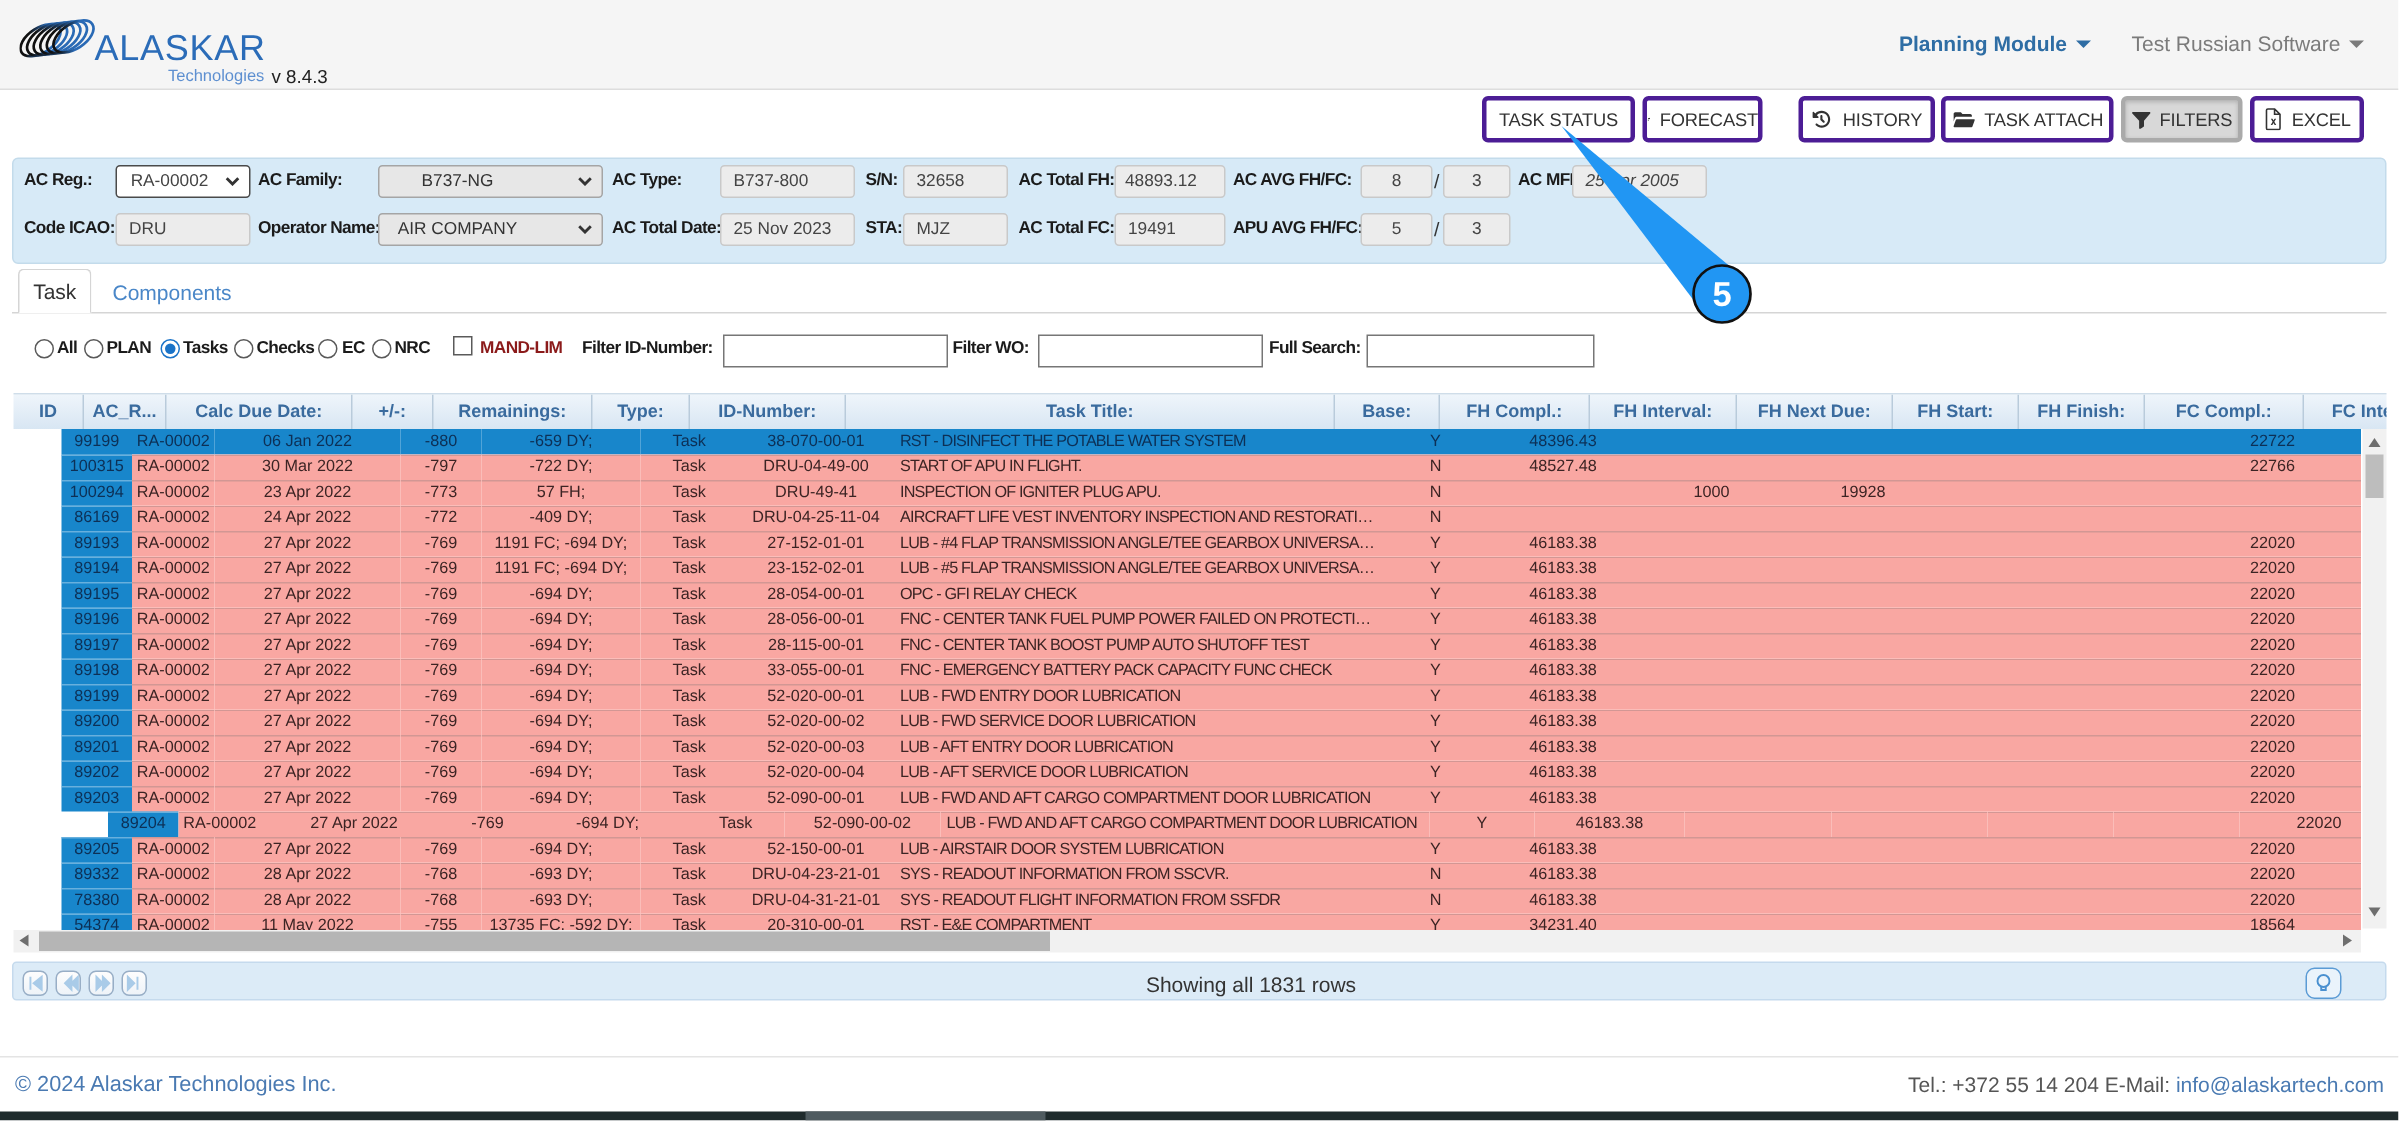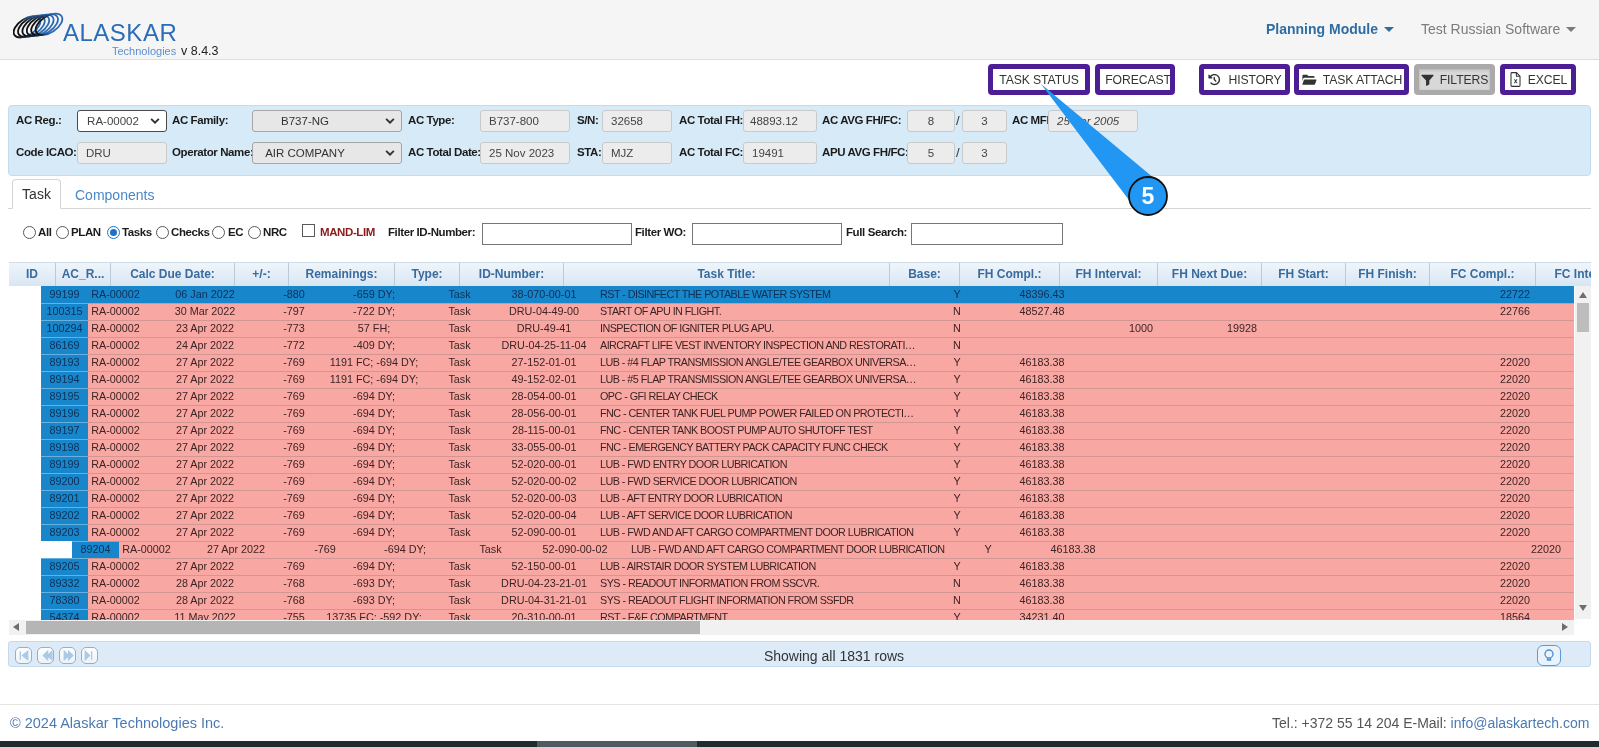--- a/index.html
+++ b/index.html
@@ -2,21 +2,21 @@
 <html><head><meta charset="utf-8">
 <style>
 *{margin:0;padding:0;box-sizing:border-box;}
 html,body{width:1599px;height:747px;background:#fff;font-family:"Liberation Sans",sans-serif;overflow:hidden;position:relative;}
 .abs{position:absolute;}
 
 #topbar{left:0;top:0;width:1599px;height:60px;background:#f5f5f5;border-bottom:1px solid #ddd;}
 .hdrdd{font-size:14px;top:21px;white-space:nowrap;}
 .caret{display:inline-block;width:0;height:0;border-left:5px solid transparent;border-right:5px solid transparent;border-top:5px solid currentColor;vertical-align:middle;margin-left:6px;margin-top:-2px;}
 
-.tbtn{position:absolute;top:64px;height:31px;background:#fff;border:5px solid #4c1d95;border-radius:4px;color:#333;font-size:12.2px;letter-spacing:-0.1px;text-align:center;display:flex;align-items:center;justify-content:center;gap:6px;}
+.tbtn{position:absolute;top:64px;height:31px;background:#fff;border:3px solid #4c1d95;border-radius:4px;color:#333;font-size:12.2px;letter-spacing:-0.1px;text-align:center;display:flex;align-items:center;justify-content:center;gap:6px;}
 .tbtn.active{background:#d8d8d8;border-color:#aaa;box-shadow:inset 0 1px 3px rgba(0,0,0,.18);}
 
 #acpanel{left:8px;top:105px;width:1583px;height:71px;background:#d7eaf7;border:1px solid #c3dbeb;border-radius:4px;}
 .plbl{position:absolute;font-size:11.5px;font-weight:bold;color:#1b1b1b;white-space:nowrap;letter-spacing:-0.4px;}
 .pinp{position:absolute;height:22px;background:#ececec;border:1px solid #c9c9c9;border-radius:3px;font-size:11.5px;color:#444;line-height:20px;padding-left:8px;white-space:nowrap;}
 .pinp.ctr{text-align:center;padding-left:0;}
 .psel{position:absolute;height:22px;background:#e7e7e7;border:1px solid #a5a5a5;border-radius:3px;font-size:11.5px;color:#333;line-height:20px;text-align:center;padding-right:26px;white-space:nowrap;}
 .chev{position:absolute;width:10px;height:6px;}
 
 #tabline{left:8px;top:208px;width:1583px;height:1px;background:#d5d5d5;}
@@ -280,21 +280,21 @@
       <div class="dcell" style="width:106px;">22020</div>
       <div class="dcell" style="width:104px;"></div>
     </div>
     <div class="drow rowP">
       <div class="dcell id" style="width:47px;">89194</div>
       <div class="dcell" style="width:55px;">RA-00002</div>
       <div class="dcell" style="width:124px;">27 Apr 2022</div>
       <div class="dcell" style="width:54px;">-769</div>
       <div class="dcell" style="width:106px;">1191 FC; -694 DY;</div>
       <div class="dcell" style="width:65px;">Task</div>
-      <div class="dcell" style="width:104px;">49-152-02-01</div>
+      <div class="dcell" style="width:104px;">23-152-02-01</div>
       <div class="dcell l" style="width:326px;">LUB - #5 FLAP TRANSMISSION ANGLE/TEE GEARBOX UNIVERSA…</div>
       <div class="dcell" style="width:70px;">Y</div>
       <div class="dcell" style="width:100px;">46183.38</div>
       <div class="dcell" style="width:98px;"></div>
       <div class="dcell" style="width:104px;"></div>
       <div class="dcell" style="width:84px;"></div>
       <div class="dcell" style="width:84px;"></div>
       <div class="dcell" style="width:106px;">22020</div>
       <div class="dcell" style="width:104px;"></div>
     </div>

